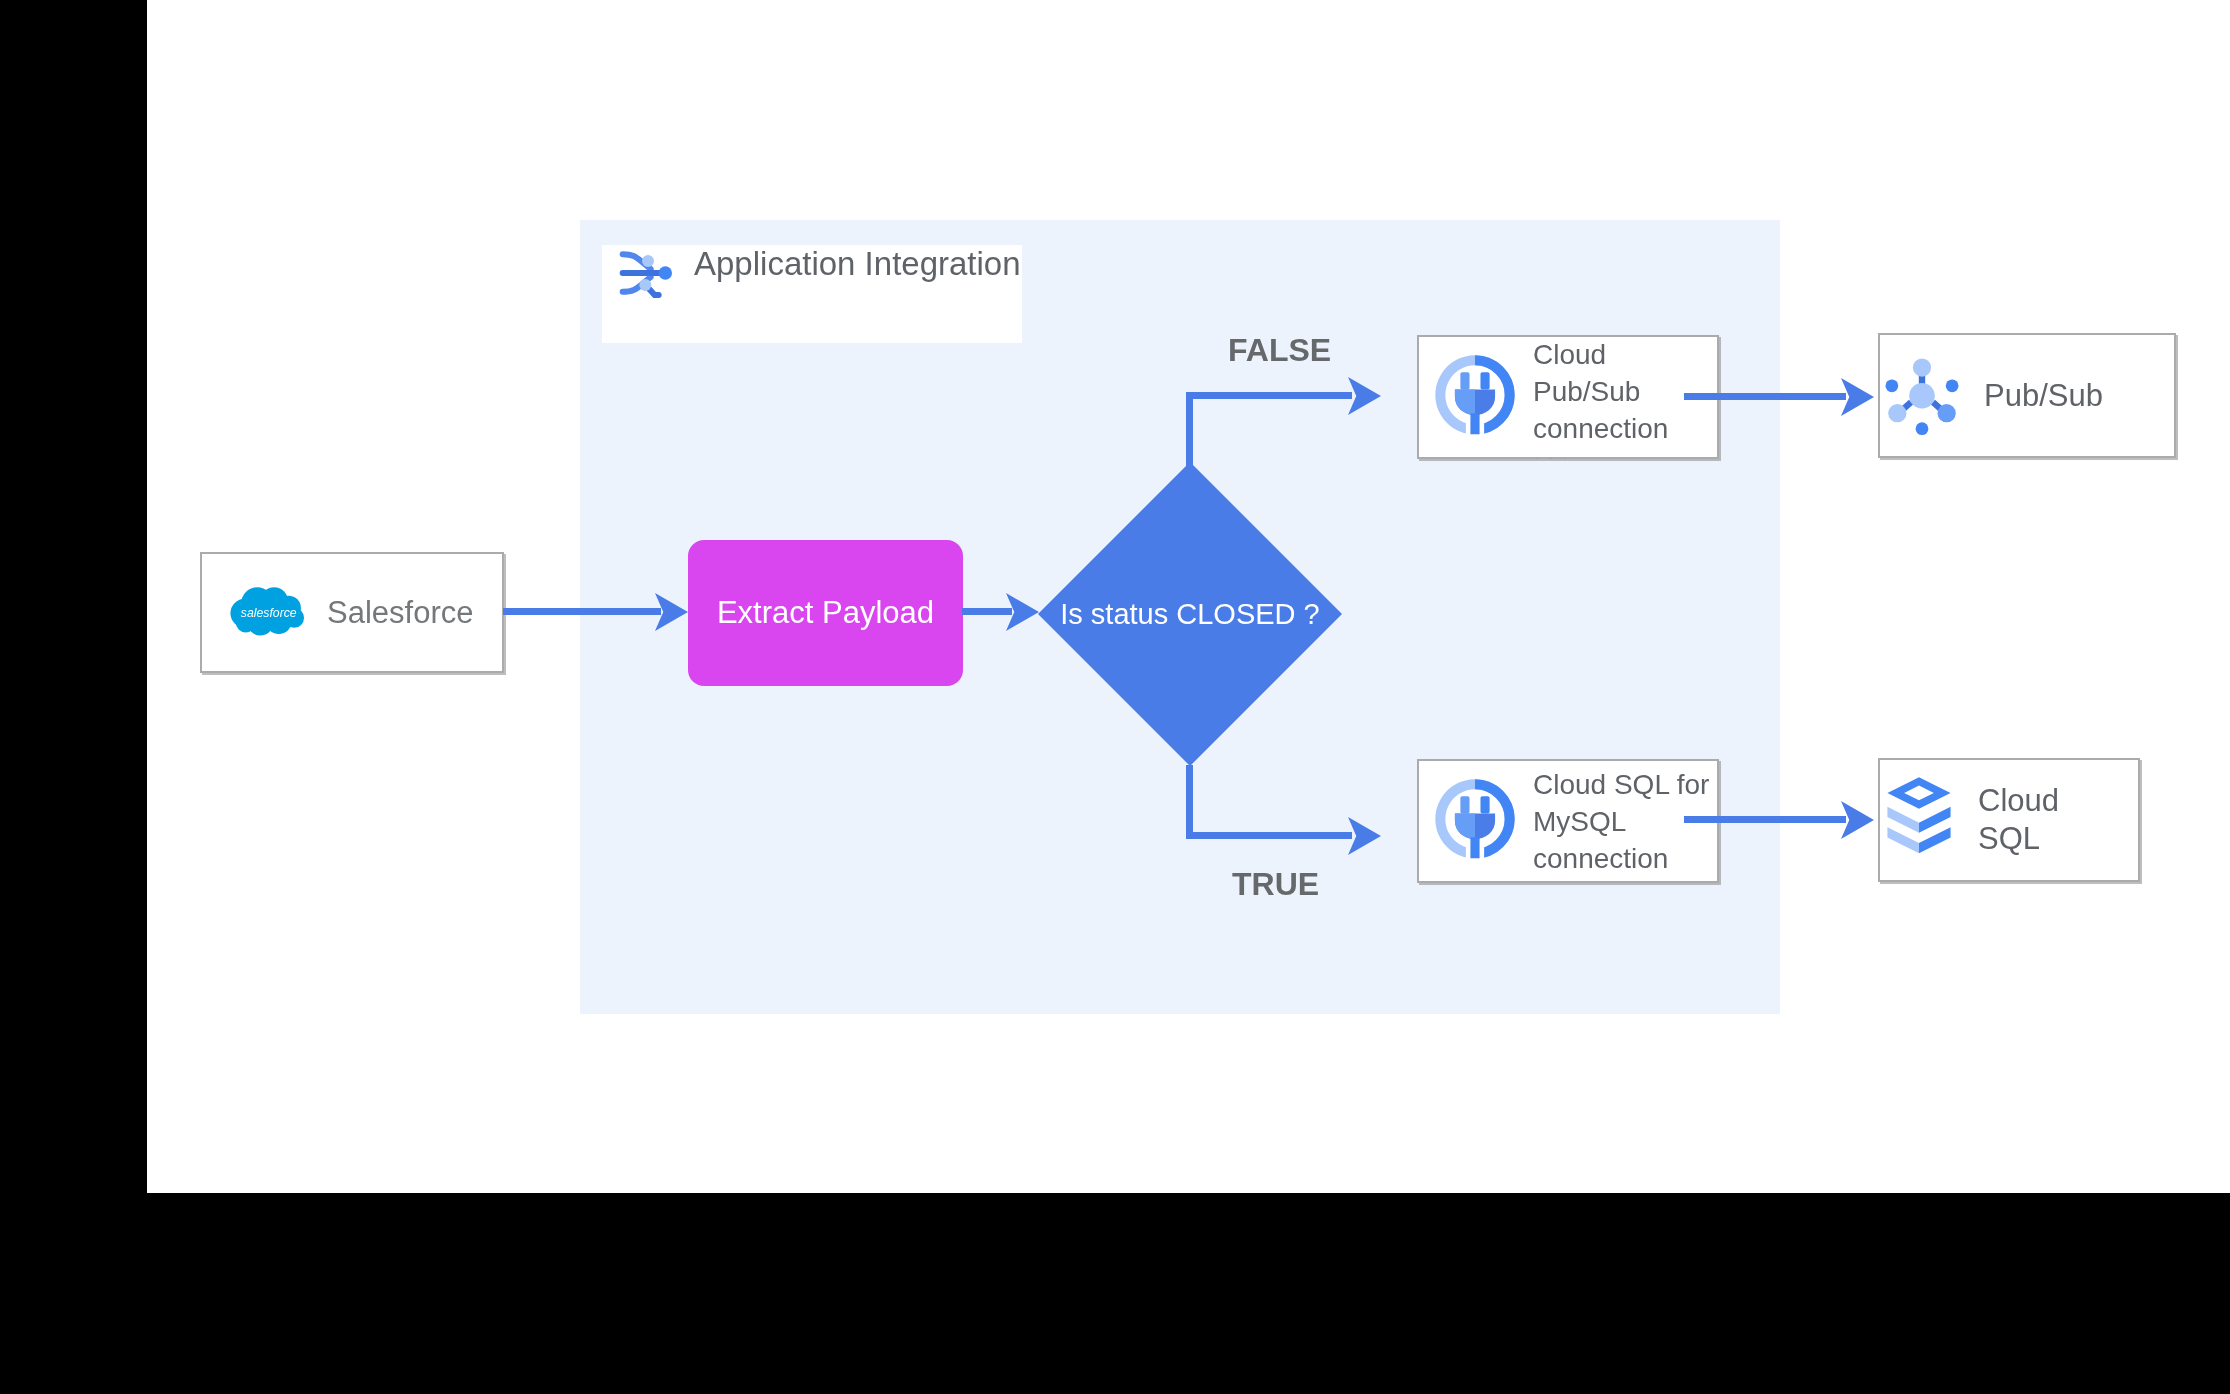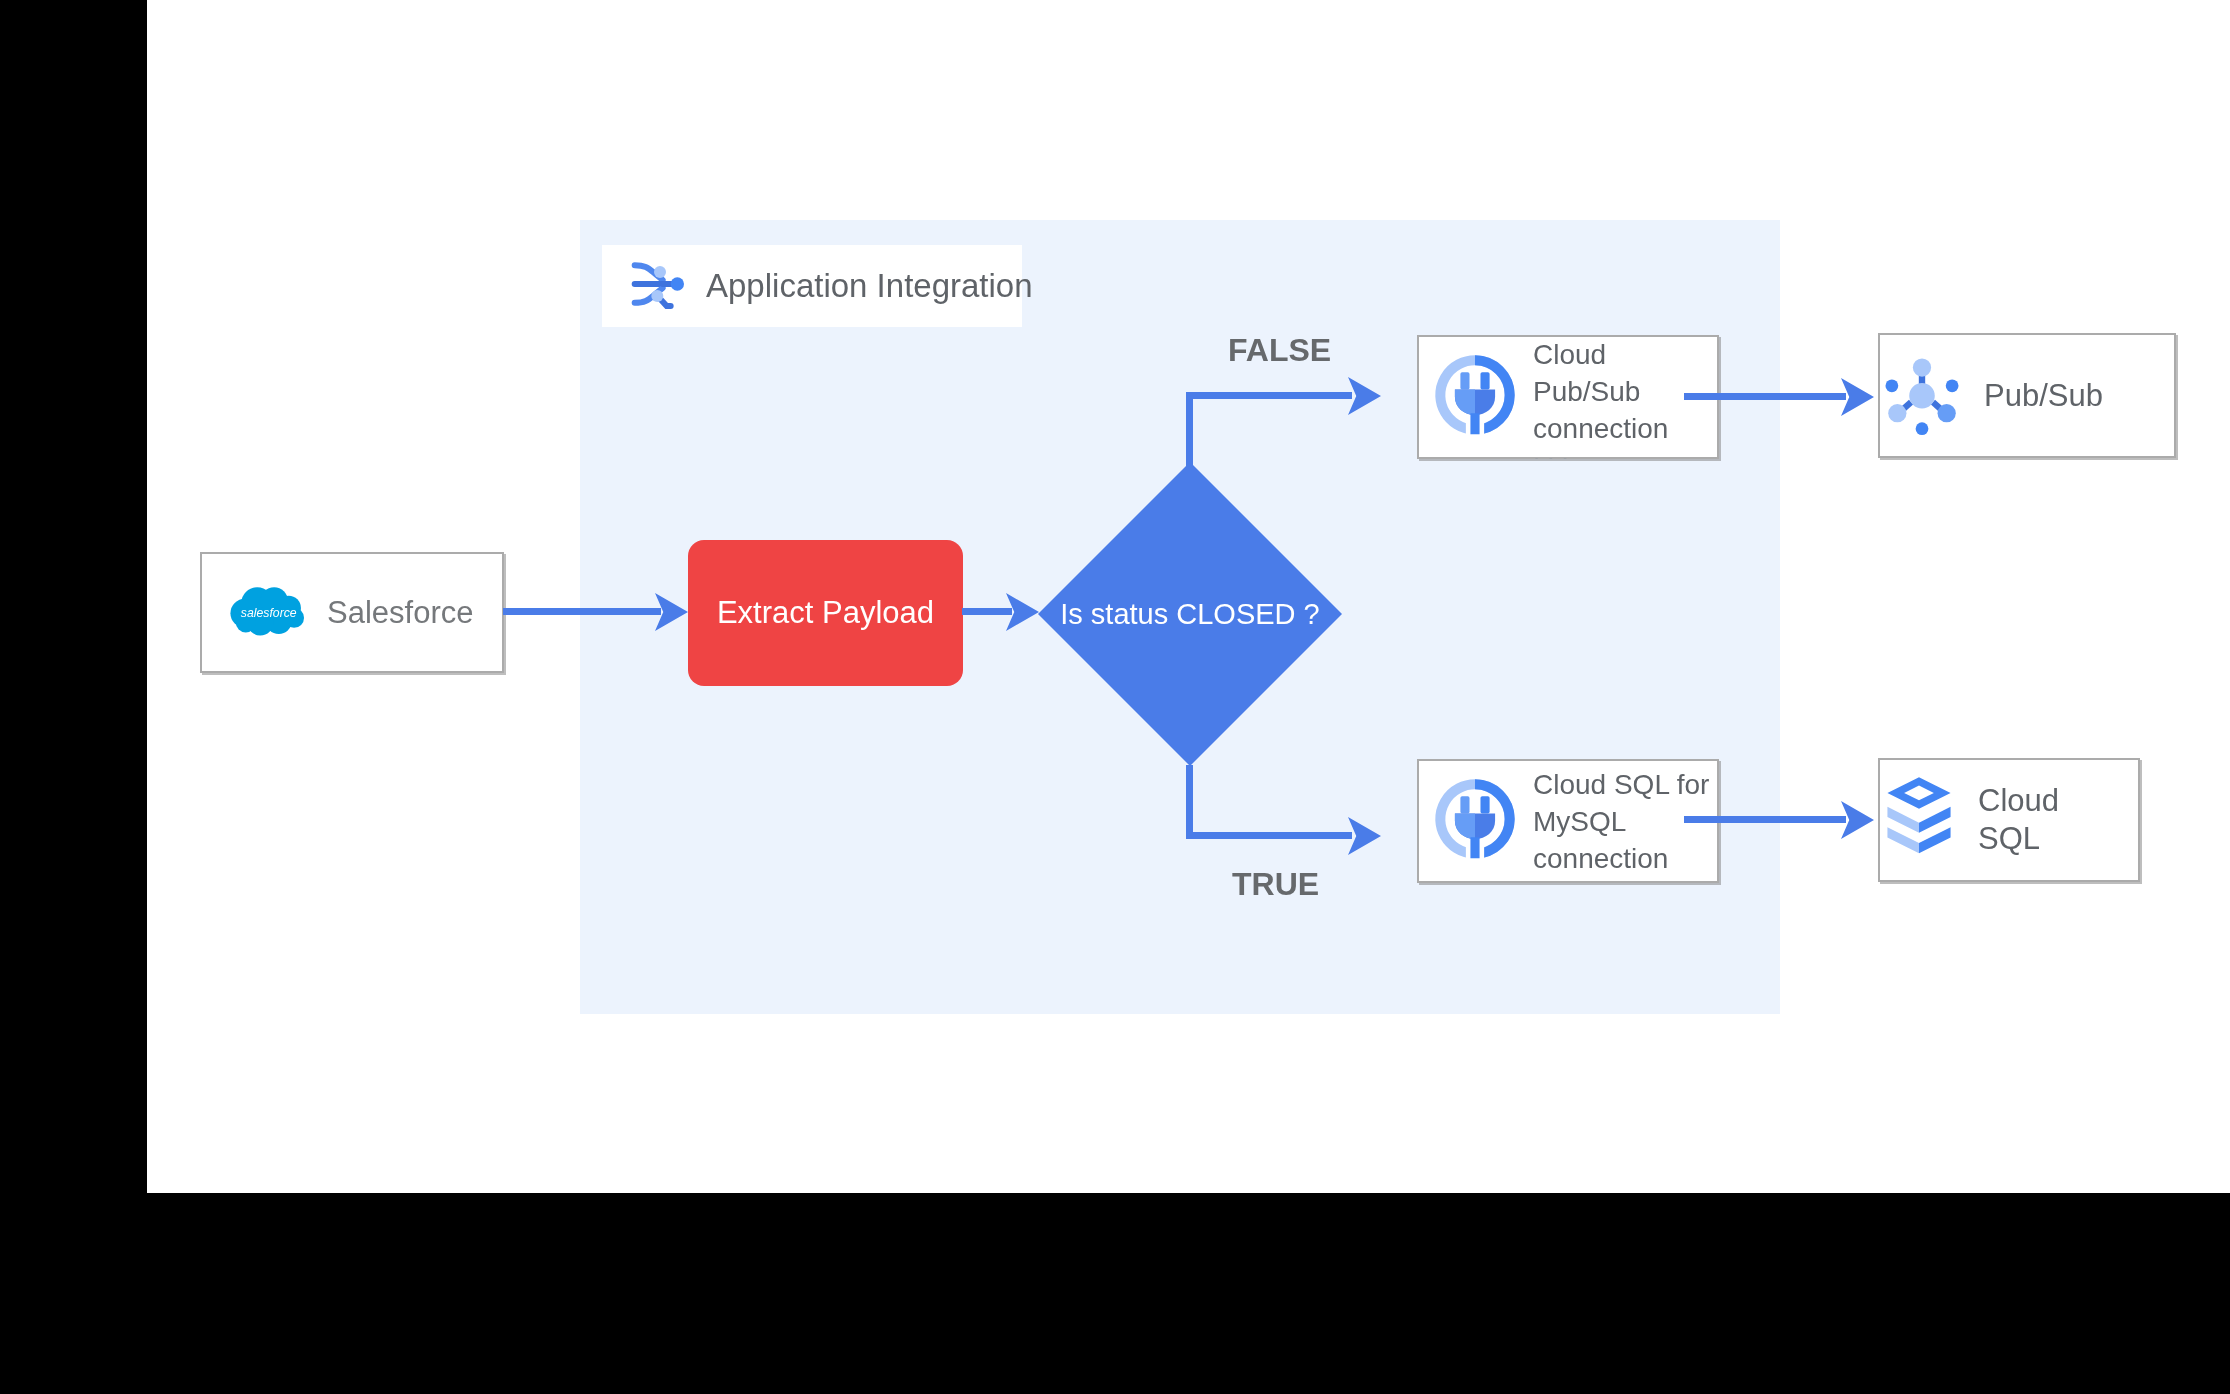--- a/index.html
+++ b/index.html
@@ -4,33 +4,33 @@
 <style>
   html,body{margin:0;padding:0;background:#000;}
   .screen{position:relative;width:2230px;height:1394px;background:#ffffff;overflow:hidden;
           font-family:"Liberation Sans", sans-serif;}
   .bar{position:absolute;background:#000;}
   .bar-left{left:0;top:0;width:147px;height:1394px;}
   .bar-bottom{left:0;top:1193px;width:2230px;height:201px;}
 
   .panel{position:absolute;left:580px;top:220px;width:1200px;height:794px;background:#ecf3fd;}
 
-  .logo-box{position:absolute;left:602px;top:245px;width:420px;height:82px;background:#ffffff;
-            display:flex;align-items:center;padding-left:26px;gap:14px;box-sizing:border-box;}
+  .logo-box{position:absolute;left:602px;top:245px;width:420px;height:98px;background:#ffffff;
+            display:flex;padding-left:14px;gap:14px;box-sizing:border-box;}
   .logo-text{font-size:33px;color:#5f6368;white-space:nowrap;}
 
   .node{position:absolute;background:#ffffff;border:2px solid #ababab;
         box-shadow:2px 2px 0 rgba(125,125,125,.5);display:flex;align-items:center;
         box-sizing:border-box;}
 
   .sf-node{left:200px;top:552px;width:304px;height:121px;padding-left:20px;gap:13px;}
   .sf-label{font-size:31px;color:#75787b;}
 
   .extract-node{position:absolute;left:688px;top:540px;width:275px;height:146px;
-        background:#ef4444;border-radius:16px;display:flex;align-items:center;justify-content:center;}
+        background:#d946ef;border-radius:16px;display:flex;align-items:center;justify-content:center;}
   .extract-label{color:#ffffff;font-size:31px;font-weight:500;}
 
   .diamond{position:absolute;left:1038px;top:462px;width:304px;height:304px;background:#4a7ce8;
         clip-path:polygon(50% 0,100% 50%,50% 100%,0 50%);}
   .diamond-label{position:absolute;left:1038px;top:462px;width:304px;height:304px;
         display:flex;align-items:center;justify-content:center;color:#fff;font-size:29px;font-weight:500;}
 
   .conn-node{left:1382px;top:335px;width:302px;height:124px;padding-left:14px;gap:16px;margin-left:35px;}
   .conn-node-sql{top:759px;}
   .conn-text{font-size:28px;line-height:37px;color:#5f6368;}

